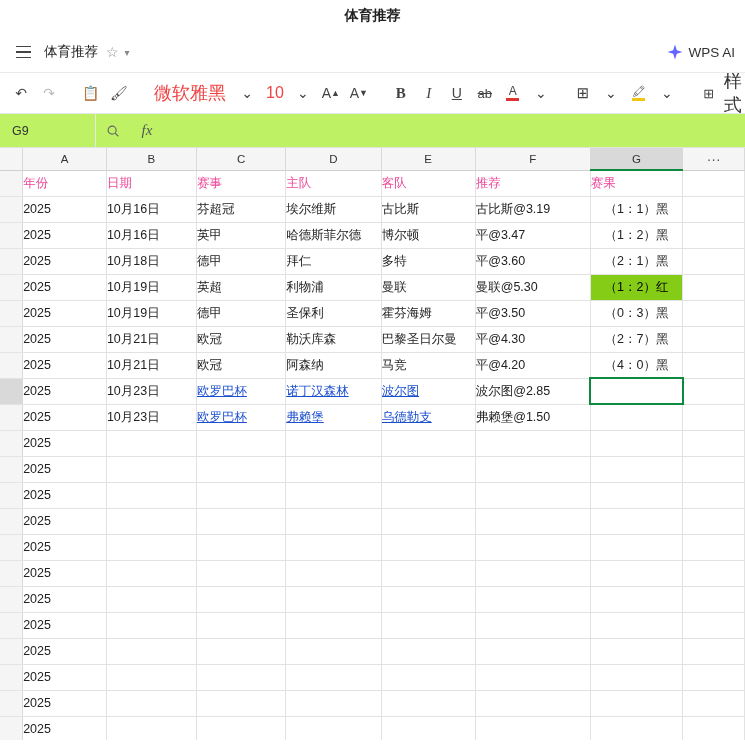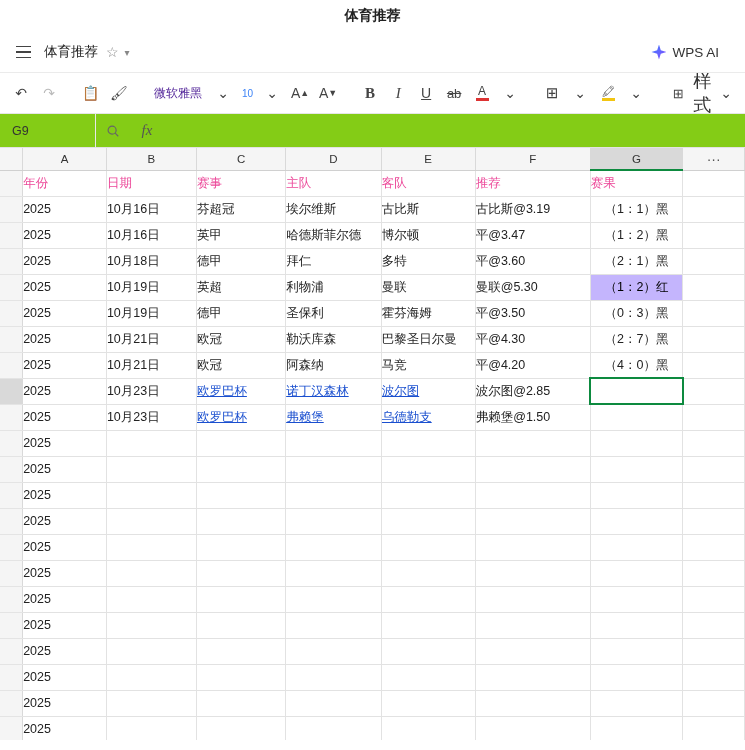--- a/index.html
+++ b/index.html
@@ -44,21 +44,21 @@
   .maintab {
     font-size: 13.5px; color: #333; cursor: pointer;
     height: 40px; display: flex; align-items: center; position: relative;
   }
   .maintab.active { color: #0d8a3f; font-weight: 600; }
   .maintab.active::after {
     content: ""; position: absolute; left: 0; right: 0; bottom: 4px;
     height: 2.5px; background: #0d8a3f; border-radius: 2px;
   }
   .wpsai {
-    position: absolute; right: 26px; top: 0; height: 40px;
+    position: absolute; right: 10px; top: 0; height: 40px;
     display: flex; align-items: center; gap: 6px;
     font-size: 13.5px; color: #333; cursor: pointer;
   }
   .ai-mark {
     width: 15px; height: 15px;
     background: linear-gradient(135deg, #3a7bff 0%, #8a4dff 100%);
     clip-path: polygon(50% 0%, 62% 38%, 100% 50%, 62% 62%, 50% 100%, 38% 62%, 0% 50%, 38% 38%);
   }
 
   
@@ -74,33 +74,33 @@
   }
   .tb-btn {
     min-width: 26px; height: 28px;
     display: flex; align-items: center; justify-content: center;
     font-size: 14px; color: #444; cursor: pointer; border-radius: 3px;
     padding: 0 3px;
   }
   .tb-btn.disabled { color: #bbb; }
   .tb-sep { width: 1px; height: 18px; background: #e2e2e2; margin: 0 6px; }
   .font-name {
-    font-size: 12px; color: #4c1d95; padding: 0 6px;
+    font-size: 18px; color: #ef4444; padding: 0 6px;
     white-space: nowrap;
   }
-  .font-size { font-size: 10px; color: #3b82f6; padding: 0 4px; }
+  .font-size { font-size: 16px; color: #ef4444; padding: 0 4px; }
   .tb-lbl { font-size: 18px; color: #333; }
   .color-bar-red { width: 13px; height: 3px; background: #d33; margin-top: 1px; }
   .color-bar-yellow { width: 13px; height: 3px; background: #f2c511; margin-top: 1px; }
   .stack { display: flex; flex-direction: column; align-items: center; line-height: 1; }
 
   
   .formulabar {
     height: 34px; display: flex; align-items: center;
-    border-bottom: 1px solid #e2e2e2; background: #84cc16;
+    border-bottom: 1px solid #e2e2e2; background: #bef264;
   }
   .namebox {
     width: 96px; height: 100%;
     display: flex; align-items: center; padding-left: 12px;
     font-size: 12.5px; color: #333;
     border-right: 1px solid #e8e8e8;
   }
   .fb-icon {
     width: 34px; height: 100%;
     display: flex; align-items: center; justify-content: center;
@@ -140,21 +140,21 @@
     border-bottom: 1px solid #e2e2e2;
     font-size: 12.5px; color: #222;
     padding: 0 5px;
     vertical-align: middle;
     white-space: nowrap; overflow: hidden;
   }
   .num { text-align: left; }
   .ctr { text-align: center; }
   .lnk { color: #1a4fcf; text-decoration: underline; }
   .hdrcell { font-size: 12.5px; color: #ec4899; }
-  .redcell { background: #c4b5fd; color: #000; }
+  .redcell { background: #84cc16; color: #000; }
   .selected-cell {
     outline: 2px solid #0d8a3f;
     outline-offset: -1px;
   }
   .rowhead.hl { background: #d9d9d9; color: #111; }
   .dots { font-size: 14px; color: #555; }
 </style>
 </head>
 <body>
 

